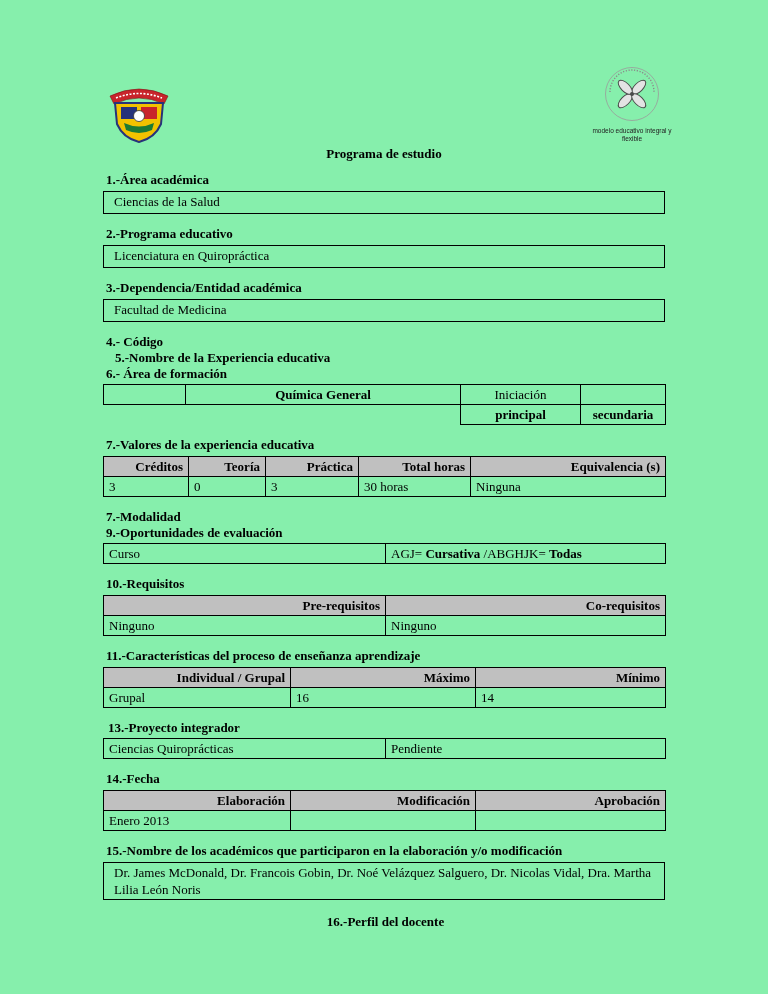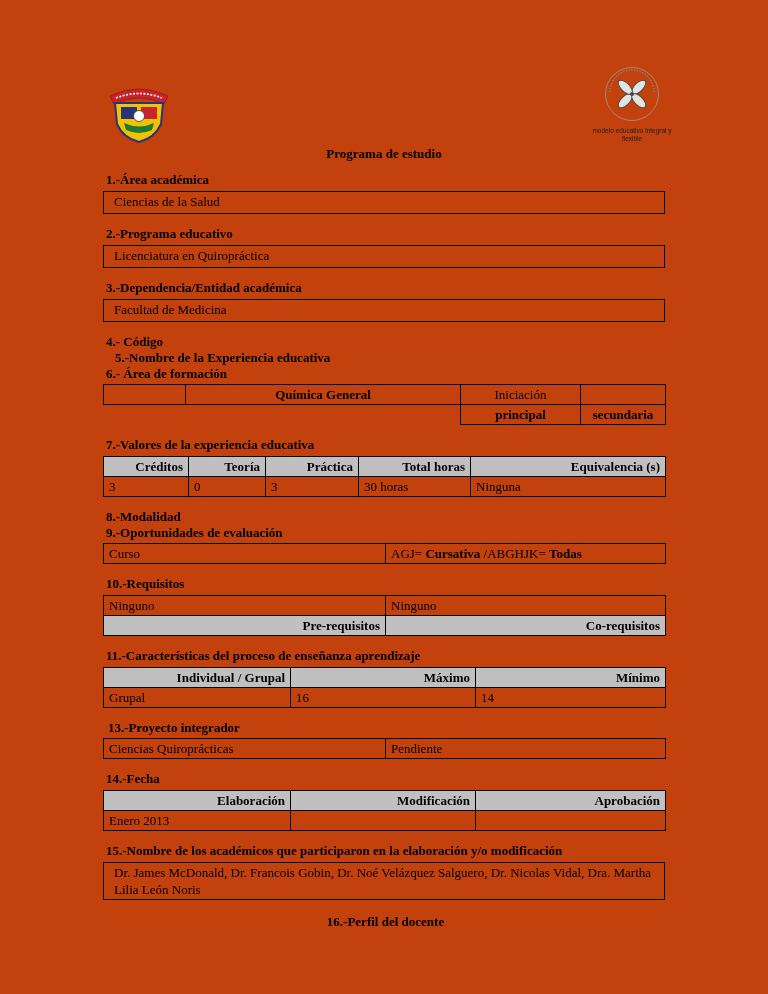--- a/index.html
+++ b/index.html
@@ -1,17 +1,17 @@
 <!DOCTYPE html>
 <html><head>
 <meta charset="utf-8">
 <style>
   html,body{margin:0;padding:0;}
   body{width:768px;height:994px;background:#ffffff;font-family:"Liberation Serif",serif;font-size:13px;color:#000;}
-  .page{position:relative;width:768px;height:994px;overflow:hidden;background:#c2410c;}
+  .page{position:relative;width:768px;height:994px;overflow:hidden;background:#86efac;}
   .header{position:relative;height:160px;}
   .crest{position:absolute;left:104px;top:80px;}
   .meif{position:absolute;left:592px;top:66px;width:80px;text-align:center;}
   .meif-caption{font-family:"Liberation Sans",sans-serif;font-size:6.5px;color:#222;margin-top:1px;line-height:8px;}
   .doc-title{position:absolute;left:0;width:768px;top:146px;text-align:center;font-weight:bold;font-size:13px;}
   .content{margin-left:103px;width:562px;}
   .sec-heading{font-weight:bold;margin:12px 0 3px;padding-left:3px;line-height:16px;font-size:13px;}
   .box{border:1px solid #000;min-height:19px;line-height:17px;padding:1px 10px;}
   table{border-collapse:collapse;table-layout:fixed;width:562px;}
   td,th{border:1px solid #000;height:19px;padding:0 5px;font-size:13px;line-height:16px;vertical-align:middle;overflow:hidden;}
@@ -128,21 +128,21 @@
         <td>3</td>
         <td>0</td>
         <td>3</td>
         <td>30 horas</td>
         <td>Ninguna</td>
       </tr>
     </tbody>
       </table>
 
     <div class="flex-head">
-      <span class="h89-1">8.-Modalidad</span>
+      <span class="h89-1">7.-Modalidad</span>
       <span class="h89-2">9.-Oportunidades de evaluación</span>
     </div>
     <table>
       <colgroup>
           <col style="width:282px">
           <col style="width:280px">
         </colgroup>
       <tbody>
           <tr>
         <td>Curso</td>
@@ -154,26 +154,26 @@
       </table>
 
     <div class="sec-heading">10.-Requisitos</div>
     <table>
       <colgroup>
           <col style="width:282px">
           <col style="width:280px">
         </colgroup>
       <tbody>
           <tr>
+        <th class="gray">Pre-requisitos</th>
+        <th class="gray">Co-requisitos</th>
+      </tr>
+      <tr>
         <td>Ninguno</td>
         <td>Ninguno</td>
-      </tr>
-      <tr>
-        <th class="gray">Pre-requisitos</th>
-        <th class="gray">Co-requisitos</th>
       </tr>
     </tbody>
       </table>
 
     <div class="sec-heading">11.-Características del proceso de enseñanza aprendizaje</div>
     <table>
       <colgroup>
           <col style="width:187px">
           <col style="width:185px">
           <col style="width:190px">

